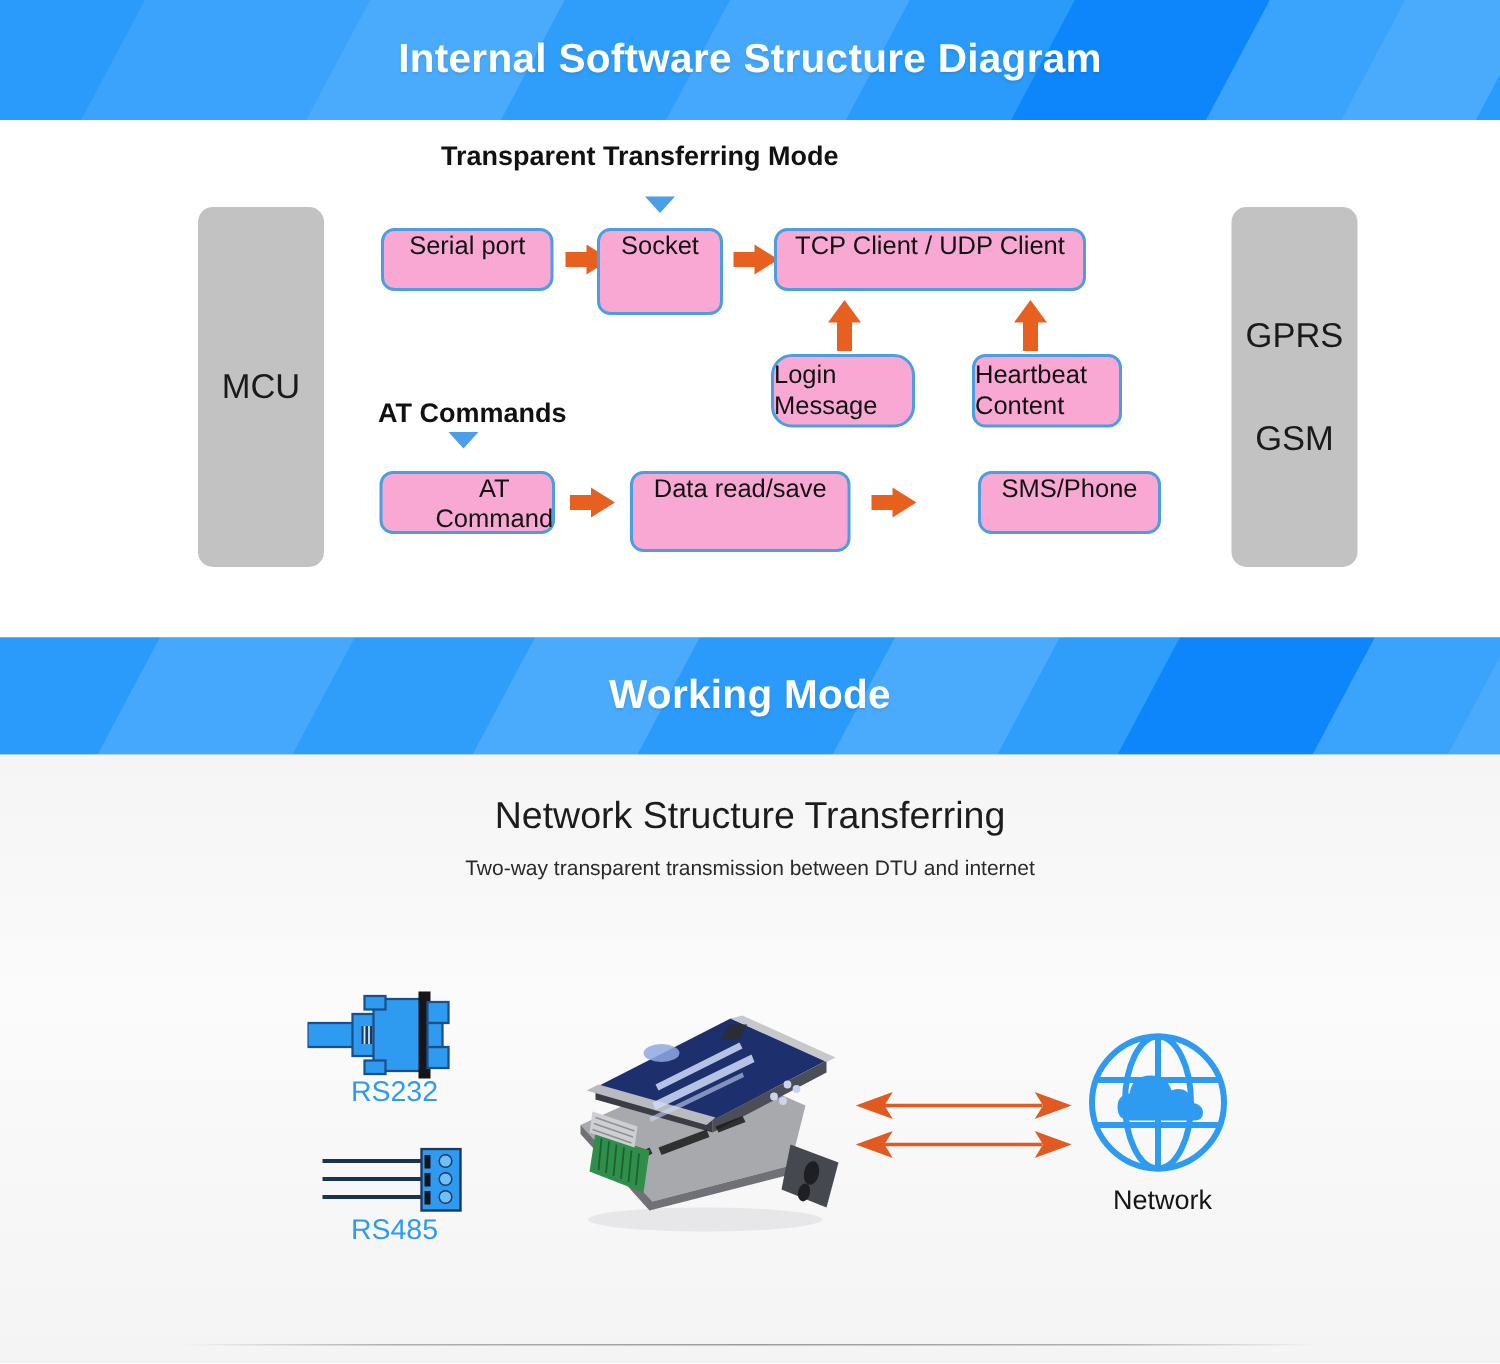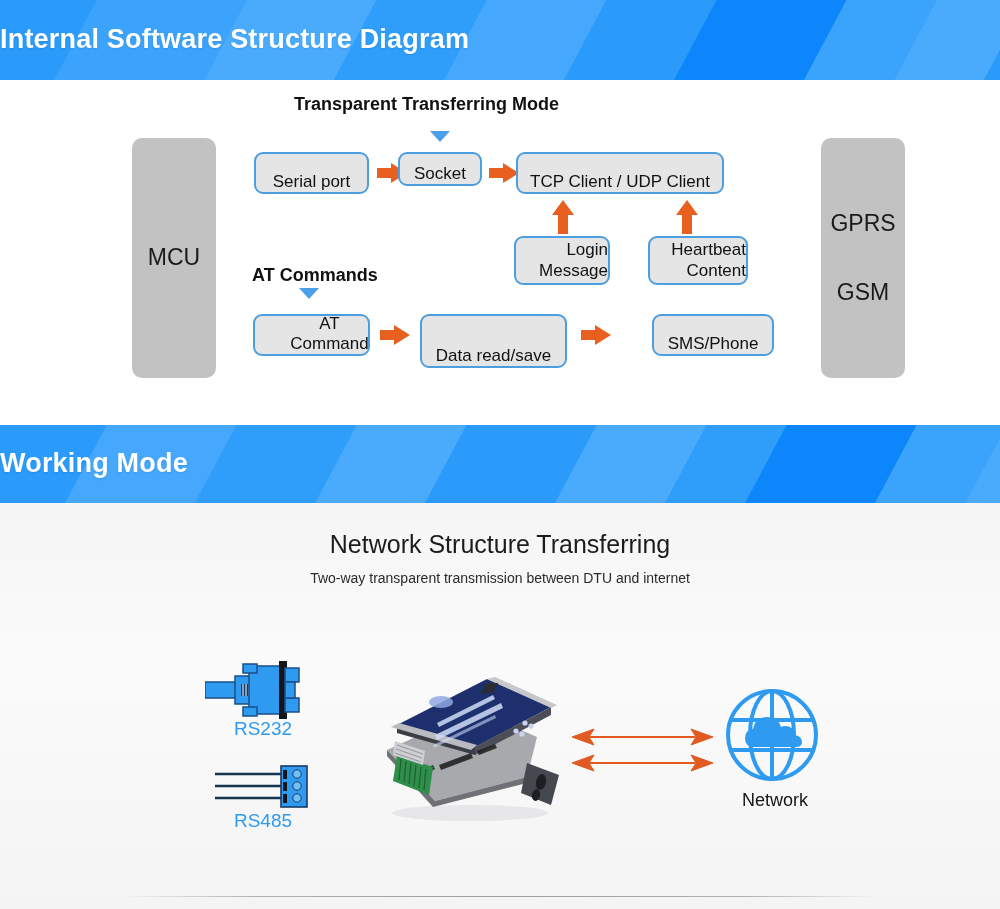--- a/index.html
+++ b/index.html
@@ -35,21 +35,21 @@
   .banner .stripe {
     position: absolute;
     top: -40px;
     height: 180px;
     transform: skewX(-28deg);
   }
   .banner .title {
     position: absolute;
     left: 0;
     width: 1000px;
-    text-align: left;
+    text-align: center;
     color: #ffffff;
     font-weight: bold;
     letter-spacing: 0.2px;
     text-shadow: 0 1px 2px rgba(0,0,0,0.10);
     z-index: 3;
     white-space: nowrap;
   }
 
   #banner-top { top: 0; height: 80px; }
   #banner-top .title { top: 24px; font-size: 27px; }
@@ -74,27 +74,27 @@
     font-size: 23px;
     display: flex;
     align-items: center;
     justify-content: center;
     text-align: center;
     line-height: 1.45;
   }
 
   .flow-box {
     position: absolute;
-    background: #e5e5e5;
+    background: #f9a8d4;
     border: 2px solid #4d9ede;
     border-radius: 9px;
     color: #111111;
     font-size: 17px;
     display: flex;
-    align-items: flex-end;
+    align-items: flex-start;
     justify-content: center;
     text-align: center;
     line-height: 1.18;
     box-sizing: border-box;
   }
 
   .section-label {
     position: absolute;
     font-size: 18px;
     font-weight: bold;
@@ -240,21 +240,21 @@
 
     <div class="flow-box" style="left:254px; top:72px; width:115px; height:42px;">
       <span>Serial port</span>
     </div>
 
     <div class="arrow-right" style="left:377px; top:83px;">
       <div class="shaft"></div>
         <div class="head"></div>
     </div>
 
-    <div class="flow-box" style="left:398px; top:72px; width:84px; height:34px;">
+    <div class="flow-box" style="left:398px; top:72px; width:84px; height:58px;">
       <span>Socket</span>
     </div>
 
     <div class="arrow-right" style="left:489px; top:83px;">
       <div class="shaft"></div>
         <div class="head"></div>
     </div>
 
     <div class="flow-box" style="left:516px; top:72px; width:208px; height:42px;">
       <span>TCP Client / UDP Client</span>
@@ -262,21 +262,21 @@
 
     <div class="arrow-up" style="left:552px; top:120px;">
       <div class="head"></div>
         <div class="shaft"></div>
     </div>
     <div class="arrow-up" style="left:676px; top:120px;">
       <div class="head"></div>
         <div class="shaft"></div>
     </div>
 
-    <div class="flow-box" style="left:514px; top:156px; width:96px; height:49px; flex-direction:column;">
+    <div class="flow-box" style="left:514px; top:156px; width:96px; height:49px; flex-direction:column;border-radius:14px;">
       <span>Login</span>
       <span>Message</span>
     </div>
 
     <div class="flow-box" style="left:648px; top:156px; width:100px; height:49px; flex-direction:column;">
       <span>Heartbeat</span>
       <span>Content</span>
     </div>
 
     <div class="section-label" style="left:252px; top:185px;">AT Commands</div>

